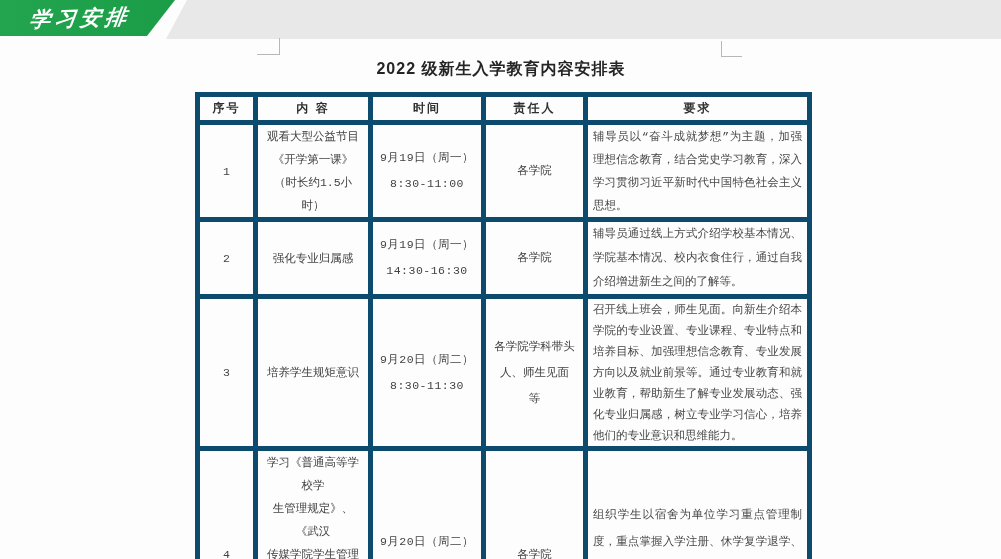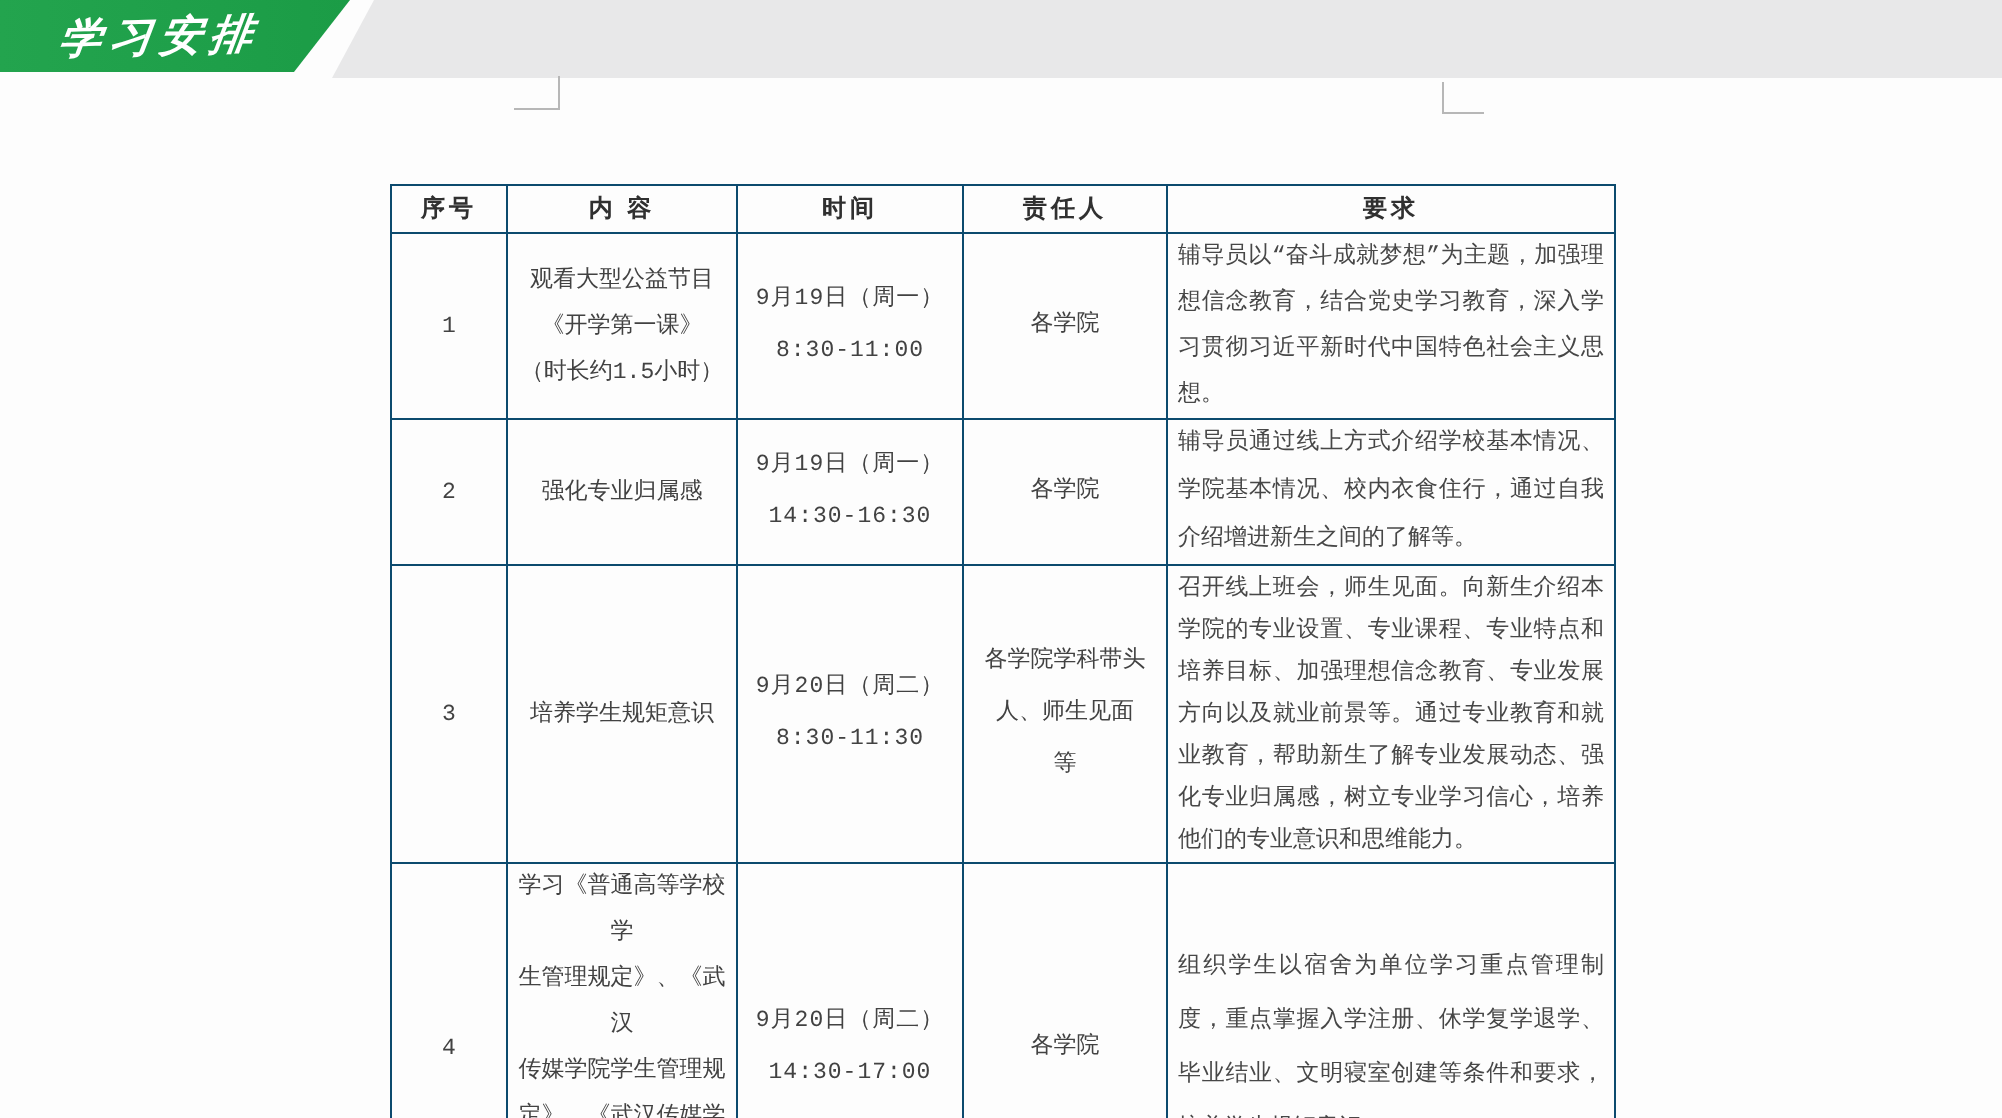--- a/index.html
+++ b/index.html
@@ -37,21 +37,21 @@
   .doc-title{
     position:absolute;left:195px;top:59px;width:612px;height:24px;
     text-align:center;font-family:"Liberation Sans",sans-serif;
     font-weight:bold;font-size:16px;color:#252525;letter-spacing:1px;
   }
   table.schedule{
     position:absolute;left:195px;top:92px;width:612px;
     border-collapse:collapse;table-layout:fixed;color:#424242;
   }
   table.schedule th,table.schedule td{
-    border:1px solid #0c4a6e;padding:0 5px;overflow:hidden;vertical-align:middle;
+    border:5px solid #0c4a6e;padding:0 5px;overflow:hidden;vertical-align:middle;
   }
   table.schedule th{
     font-family:"Liberation Sans",sans-serif;font-size:12px;font-weight:bold;
     color:#303030;height:23px;letter-spacing:2px;text-align:center;
   }
   table.schedule td{font-size:11.5px;font-family:Liberation Mono, monospace;}
   .c{text-align:center;}
   .pre{white-space:pre-line;}
   td.content{line-height:23px;}
   td.time{line-height:26px;letter-spacing:0.5px;}
@@ -76,20 +76,21 @@
 
   <div class="gray-band"></div>
 
   <div class="green-banner">
     <span class="banner-text">学习安排</span>
   </div>
 
   <div class="crop-left"></div>
   <div class="crop-right"></div>
 
+  <div class="doc-title">2022 级新生入学教育内容安排表</div>
 
   <table class="schedule">
     <colgroup>
       <col style="width:58px">
       <col style="width:115px">
       <col style="width:113px">
       <col style="width:102px">
       <col style="width:224px">
     </colgroup>
     <thead>

